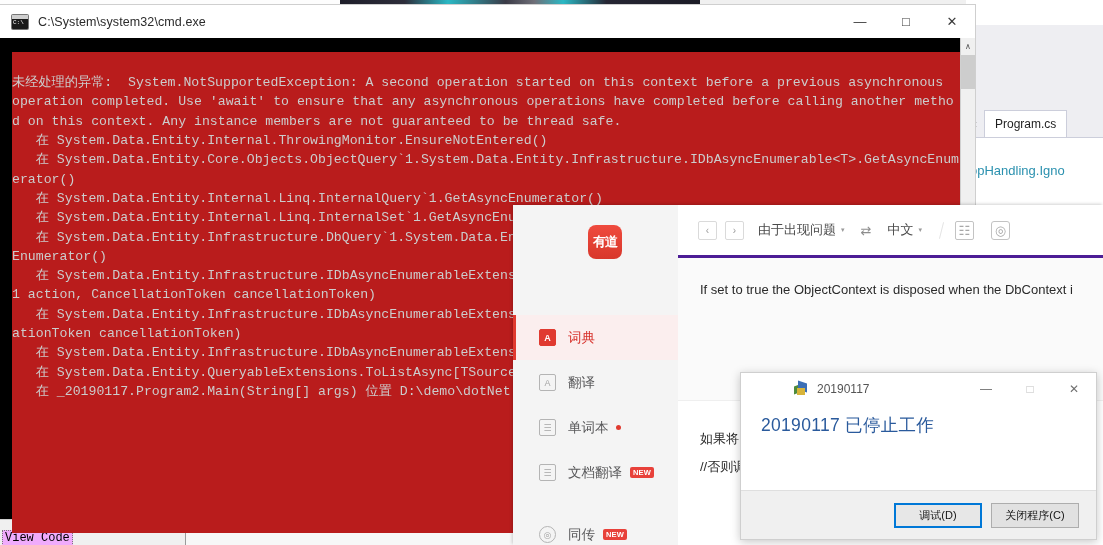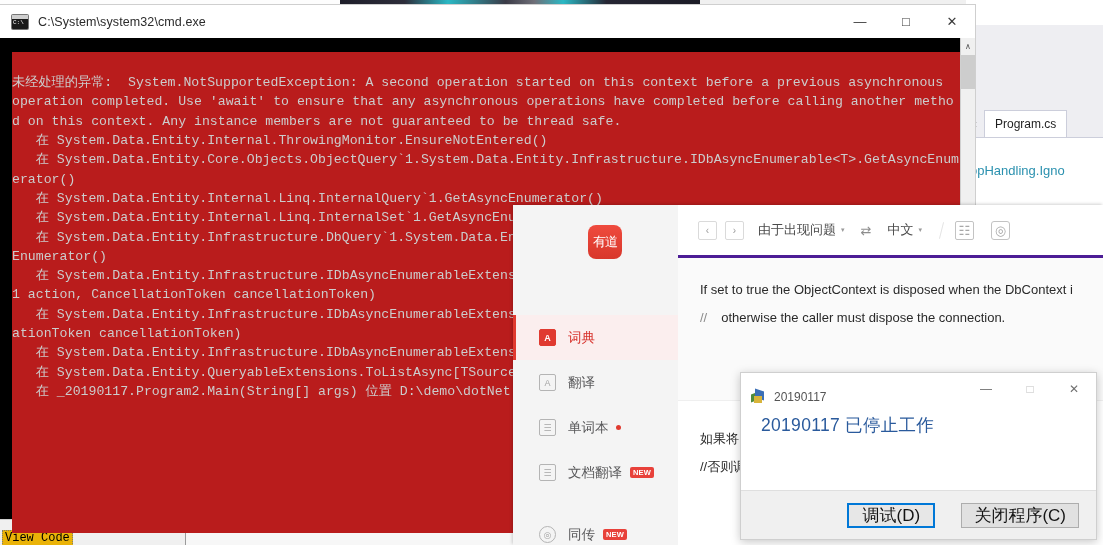--- a/index.html
+++ b/index.html
@@ -33,21 +33,21 @@
   #vs-editor{position:absolute;left:0;top:137px;width:137px;height:408px;background:#ffffff;border-top:1px solid #cccedb;}
   #vs-code-line{position:absolute;left:4px;top:25px;font-size:13px;color:#2b91af;white-space:nowrap;}
 
   
   #vs-right-sliver{position:absolute;left:1093px;top:330px;width:10px;height:215px;background:#ffffff;}
   #vs-right-sliver .txt{position:absolute;left:0;top:88px;font-size:12px;color:#1e1e1e;white-space:nowrap;}
 
   
   #designer-panel{position:absolute;left:0;top:519px;width:185px;height:26px;background:#f0f0f0;border-top:1px solid #9a9a9a;border-right:1px solid #9a9a9a;}
   #view-code-label{position:absolute;left:2px;top:530px;font-family:"Liberation Mono","DejaVu Sans Mono",monospace;font-size:12px;color:#000;
-     border:1px dotted #7a7a7a;padding:0 2px;background:#eab308;}
+     border:1px dotted #7a7a7a;padding:0 2px;background:#f0abfc;}
   #designer-strip2{position:absolute;left:185px;top:519px;width:330px;height:26px;background:#f7f7f7;border-top:1px solid #c8c8c8;}
   #designer-strip3{position:absolute;left:185px;top:519px;width:1px;height:26px;background:#9a9a9a;}
 
   
   #cmd-window{position:absolute;left:0;top:5px;width:975px;height:514px;background:#000;
      box-shadow:0 0 0 1px #cfcfcf;}
   #cmd-titlebar{position:absolute;left:0;top:0;width:975px;height:33px;background:#ffffff;display:flex;align-items:center;}
   #cmd-icon{width:16px;height:14px;margin-left:12px;background:#1a1a1a;border-radius:1px;position:relative;box-shadow:0 0 0 1px #777;}
   #cmd-icon::before{content:"";position:absolute;left:0;top:0;width:16px;height:4px;background:#cfcfcf;}
   #cmd-icon::after{content:"C:\\";position:absolute;left:1px;top:4px;font-family:"Liberation Mono","DejaVu Sans Mono",monospace;font-size:6px;color:#fff;}
@@ -61,21 +61,21 @@
   
   #cmd-scroll{position:absolute;right:0;top:33px;width:14px;height:481px;background:#f0f0f0;border-left:1px solid #d0d0d0;}
   #cmd-scroll-up{width:14px;height:17px;display:flex;align-items:center;justify-content:center;font-size:8px;color:#505050;background:#f0f0f0;}
   #cmd-scroll-thumb{width:14px;height:34px;background:#cdcdcd;}
 
   
   #youdao{position:absolute;left:513px;top:205px;width:590px;height:340px;background:#fff;
      box-shadow:-1px -1px 3px rgba(0,0,0,.18);}
   #yd-sidebar{position:absolute;left:0;top:0;width:165px;height:340px;background:#f4f4f4;border-right:1px solid #eaeaea;}
   #yd-logo{position:absolute;left:75px;top:20px;width:34px;height:34px;background:linear-gradient(180deg,#ef4b3e,#d8372b);
-     border-radius:8px;display:flex;align-items:center;justify-content:center;color:#fff;font-size:13px;font-weight:normal;letter-spacing:-1px;}
+     border-radius:8px;display:flex;align-items:center;justify-content:center;color:#fff;font-size:13px;font-weight:bold;letter-spacing:-1px;}
   #yd-brand{position:absolute;left:0;top:62px;width:165px;text-align:center;font-size:14.5px;color:#333;}
   #yd-menu{position:absolute;left:0;top:110px;width:165px;}
   .yd-item{height:45px;display:flex;align-items:center;padding-left:26px;box-sizing:border-box;font-size:13.5px;color:#58585a;position:relative;}
   .yd-item.active{background:#fbeeee;color:#d7302a;}
   .yd-item.active::before{content:"";position:absolute;left:0;top:0;width:3px;height:45px;background:#e03a30;}
   .yd-ico{width:17px;height:17px;margin-right:12px;flex:none;display:flex;align-items:center;justify-content:center;
      border:1.3px solid #b4b4b4;border-radius:2px;font-size:9px;color:#a5a5a5;box-sizing:border-box;}
   .yd-item.active .yd-ico{background:#e03a30;border-color:#e03a30;color:#fff;font-weight:bold;}
   .yd-dot{width:5px;height:5px;border-radius:50%;background:#e03a30;margin-left:7px;}
   .yd-new{margin-left:8px;background:#e8413a;color:#fff;font-size:7.5px;line-height:10px;padding:1px 3px 0;border-radius:2px;
@@ -101,35 +101,35 @@
   #yd-src .cm{color:#8a8a8a;margin-right:14px;}
 
   #yd-dst{position:absolute;left:0;top:195px;width:425px;height:145px;background:#fff;border-top:1px solid #efefef;}
   #yd-dst .line{padding:0 22px;font-size:13px;color:#2a2a2a;line-height:20px;white-space:nowrap;}
   #yd-dst .l1{padding-top:28px;}
   #yd-dst .l2{padding-top:8px;}
 
   
   #dlg{position:absolute;left:740px;top:372px;width:357px;height:168px;background:#fff;
      border:1px solid #cfcfcf;box-shadow:0 2px 9px rgba(0,0,0,.22);box-sizing:border-box;}
-  #dlg-title{height:31px;display:flex;align-items:flex-end;position:relative;}
+  #dlg-title{height:31px;display:flex;align-items:center;position:relative;margin-left:43px;}
   #dlg-ico{width:14px;height:14px;margin-left:10px;position:relative;}
   #dlg-ico .a{position:absolute;left:0;top:3px;width:8px;height:8px;background:#4e8b3c;transform:skewY(-20deg);}
   #dlg-ico .b{position:absolute;left:4px;top:0;width:9px;height:9px;background:#3b6fb6;transform:skewY(18deg);}
   #dlg-ico .c{position:absolute;left:3px;top:6px;width:8px;height:7px;background:#d8b43a;}
   #dlg-name{margin-left:9px;font-size:12px;color:#555;}
   #dlg-btns{position:absolute;right:0;top:0;display:flex;}
   .dlg-cap{width:44px;height:31px;display:flex;align-items:center;justify-content:center;font-size:12px;color:#707070;}
   .dlg-cap.dim{color:#c2c2c2;}
   #dlg-head{margin:9px 0 0 20px;font-size:17.5px;color:#2a5a9c;letter-spacing:.3px;}
   #dlg-msg{margin:13px 20px 0 20px;font-size:12.6px;color:#1d1d1d;line-height:20px;}
   #dlg-foot{position:absolute;left:0;bottom:0;width:355px;height:49px;background:#f0f0f0;border-top:1px solid #dfdfdf;
      display:flex;align-items:center;justify-content:flex-end;padding-right:17px;box-sizing:border-box;}
-  .dlg-btn{height:25px;min-width:88px;padding:0 12px;font-size:17px;color:#141414;background:#e1e1e1;
-     border:1px solid #adadad;box-sizing:border-box;display:flex;align-items:center;justify-content:center;margin-left:26px;}
+  .dlg-btn{height:25px;min-width:88px;padding:0 12px;font-size:11px;color:#141414;background:#e1e1e1;
+     border:1px solid #adadad;box-sizing:border-box;display:flex;align-items:center;justify-content:center;margin-left:9px;}
   .dlg-btn.primary{border:2px solid #0078d7;background:#e7e7e7;}
 </style>
 </head>
 <body>
 
 <div id="desktop-bg"></div>
 <div id="bg-strip-left"></div>
 <div id="bg-strip-left2"></div>
 <div id="bg-editor-sliver"></div>
 
@@ -232,23 +232,20 @@
         <span>中文</span>
         <span class="caret">▾</span>
       </span>
       <span id="tb-divider"></span>
       <span class="tb-icon">☷</span>
       <span class="tb-icon cam">◎</span>
     </div>
 
     <div id="yd-src">
       <div class="line l1">If set to true the ObjectContext is disposed when the DbContext i</div>
-      <div class="line l2">
-        <span class="cm">//</span><span>otherwise the caller must dispose the connection.</span>
-      </div>
     </div>
 
     <div id="yd-dst">
       <div class="line l1">如果将</div>
       <div class="line l2">//否则调</div>
     </div>
   </div>
 </div>
 
 <div id="dlg">

